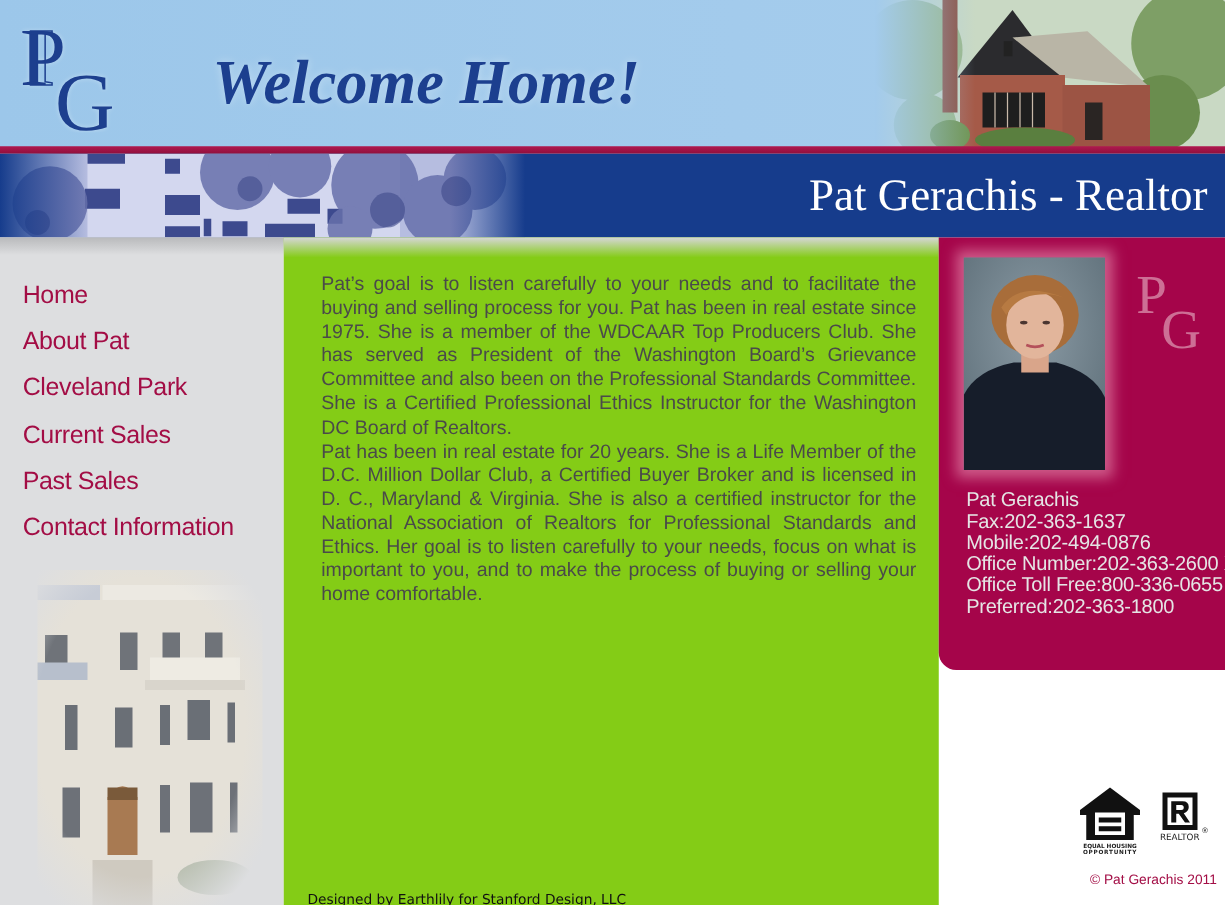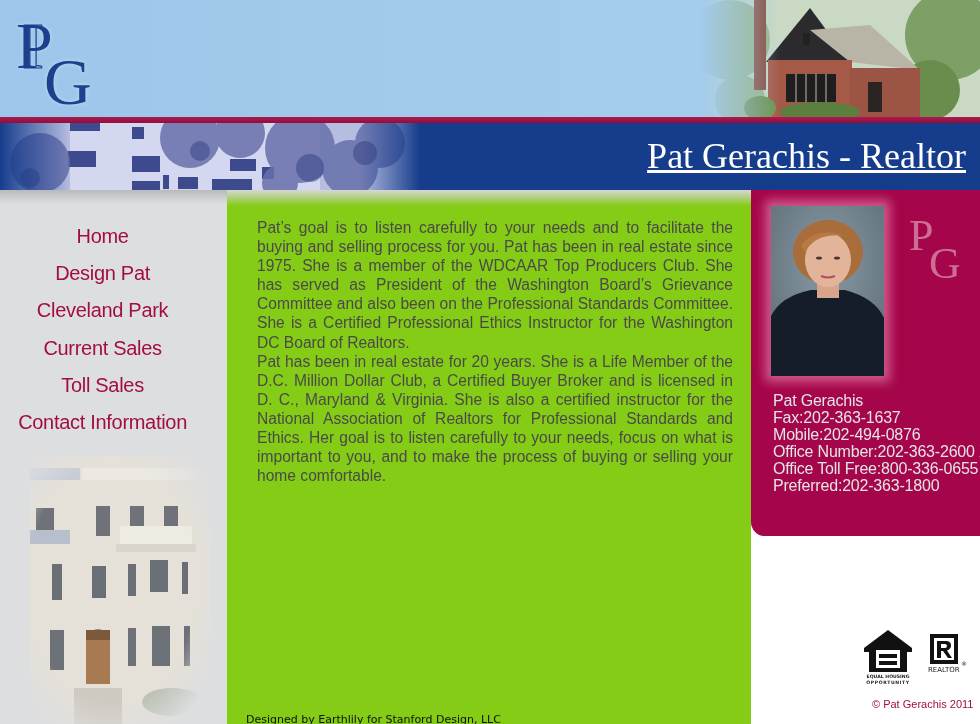--- a/index.html
+++ b/index.html
@@ -46,33 +46,33 @@
   .band-photo .fadeR {
     position: absolute; right: 0; top: 0; width: 60px; height: 67px;
     background: linear-gradient(90deg, rgba(22,60,140,0) 0%, #163c8c 100%);
   }
   .band-photo .fadeL {
     position: absolute; left: 0; top: 0; width: 70px; height: 67px;
     background: linear-gradient(90deg, #163c8c 0%, rgba(22,60,140,0) 100%);
   }
   .realtor-title {
     position: absolute; right: 14px; top: 12px;
-    font-family: "Liberation Serif", serif; font-size: 36px; color: #ffffff; text-decoration: underline;
+    font-family: "Liberation Serif", serif; font-size: 36px; color: #ffffff;
   }
 
   
   .sidebar {
     position: absolute; left: 0; top: 190px; width: 227px; height: 534px;
     background: #dddee0;
   }
   .sidebar .shade {
     position: absolute; left: 0; top: 0; width: 227px; height: 14px;
     background: linear-gradient(180deg, #b9babc 0%, rgba(221,222,224,0) 100%);
   }
-  .nav { position: absolute; right: 40px; top: 28px; text-align: center; }
+  .nav { position: absolute; right: 40px; top: 28px; text-align: left; }
   .nav a {
     display: block; color: #a30d45; text-decoration: none;
     font-size: 20px; line-height: 37.2px; letter-spacing: -0.3px;
   }
   .townhouse {
     position: absolute; left: 12px; top: 250px; width: 200px; height: 284px;
   }
 
   
   .main {
@@ -130,20 +130,21 @@
       </filter>
     </defs>
     <g filter="url(#glow)" opacity="0.35" fill="#ffffff">
       <text x="2" y="62" font-family="Liberation Serif, serif" font-size="66">P</text>
       <text x="30" y="98" font-family="Liberation Serif, serif" font-size="66">G</text>
     </g>
     <text x="2" y="62" font-family="Liberation Serif, serif" font-size="66" fill="#1d3f8e">P</text>
     <text x="8" y="62" font-family="Liberation Serif, serif" font-size="66" fill="none" stroke="#1d3f8e" stroke-width="1.2">I</text>
     <text x="30" y="98" font-family="Liberation Serif, serif" font-size="66" fill="#1d3f8e">G</text>
   </svg>
+  <div class="welcome">Welcome Home!</div>
 
   <div class="house-photo">
     <svg width="280" height="118" viewBox="0 0 280 118">
       <rect width="280" height="118" fill="#c9d9c4"></rect>
 
       <circle cx="30" cy="40" r="40" fill="#8fae7a" opacity="0.8"></circle>
       <circle cx="250" cy="35" r="45" fill="#7e9f66"></circle>
       <circle cx="230" cy="90" r="30" fill="#6a8d4e"></circle>
       <circle cx="40" cy="100" r="25" fill="#9ab787"></circle>
 
@@ -213,24 +214,24 @@
     <div class="fadeL"></div>
     <div class="fadeR"></div>
   </div>
   <div class="realtor-title">Pat Gerachis - Realtor</div>
 </div>
 
 <div class="sidebar">
   <div class="shade"></div>
   <nav class="nav">
     <a href="#">Home</a>
-    <a href="#">Design Pat</a>
+    <a href="#">About Pat</a>
     <a href="#">Cleveland Park</a>
     <a href="#">Current Sales</a>
-    <a href="#">Toll Sales</a>
+    <a href="#">Past Sales</a>
     <a href="#">Contact Information</a>
   </nav>
 
   <svg class="townhouse" viewBox="0 0 200 284">
     <defs>
       <radialGradient id="vign" cx="50%" cy="50%" r="60%">
         <stop offset="70%" stop-color="#dddee0" stop-opacity="0"></stop>
         <stop offset="100%" stop-color="#dddee0" stop-opacity="1"></stop>
       </radialGradient>
     </defs>

